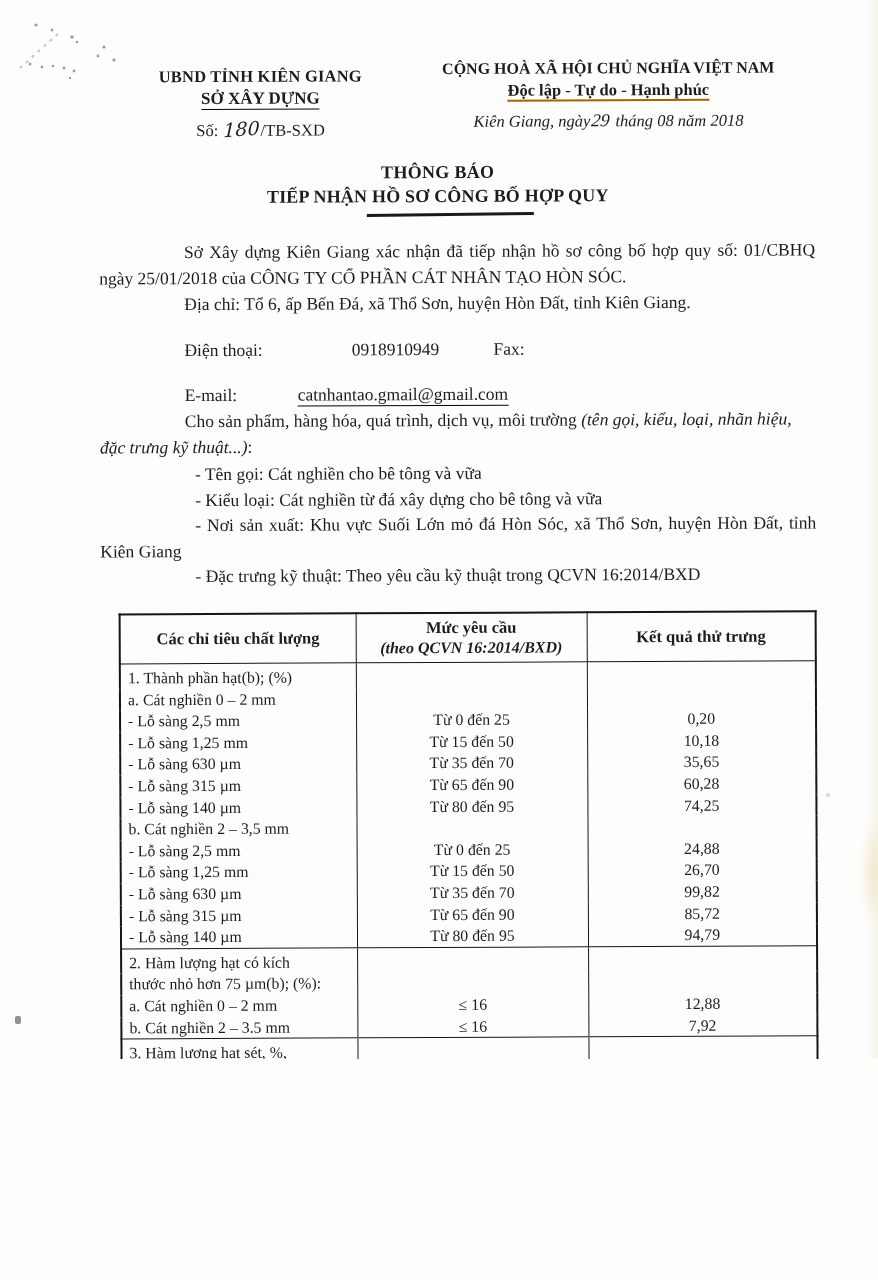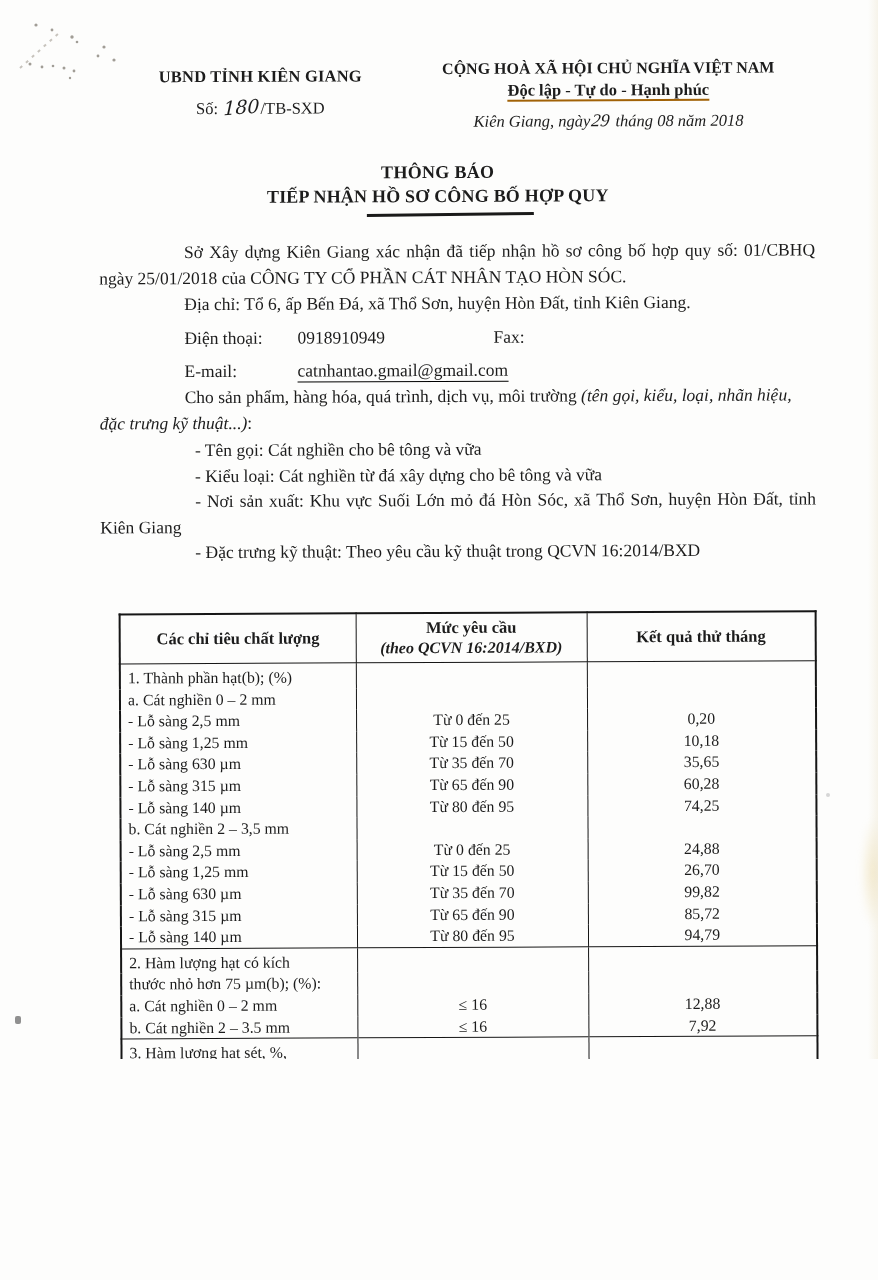--- a/index.html
+++ b/index.html
@@ -32,22 +32,22 @@
   .t2 { font-size:18px; font-weight:bold; letter-spacing:.2px; margin-top:3px; }
   .trule { width:167px; height:2.5px; background:#1a1a1a; margin:6px auto 0; transform:translateX(12px) rotate(-0.4deg); }
 
   
   .bodytext { position:absolute; left:100px; top:238px; width:716px; font-size:17.5px; line-height:26px; }
   .bodytext p { margin:0; }
   .ind  { text-indent:85px; }
   .just { text-align:justify; }
   .addr { margin-top:6px; }
   .crow { margin-top:8px; padding-left:85px; }
-  .lbl  { display:inline-block; width:113px; }
-  .pval { display:inline-block; width:196px; }
+  .lbl  { display:inline-block; width:113px;margin-top:12px; }
+  .pval { display:inline-block; width:196px;text-align:center; }
   .erow { margin-top:7px; }
   .eval { border-bottom:1px solid #000; padding-bottom:1px; }
   .p2   { margin-top:8px; }
   .it   { font-style:italic; }
   .bullets { margin-top:2px; }
   .bullet  { text-indent:95px; line-height:25.5px; }
 
   
   table.quality { position:absolute; left:118px; top:612px; width:696px;
     border-collapse:collapse; border:2.5px solid #161616; table-layout:fixed; }
@@ -77,20 +77,21 @@
     background:#bdbdbd; border-radius:50%; opacity:.6; }
 </style>
 </head>
 <body>
 
 <div class="page">
   <div class="skew">
 
     <div class="hdr-left">
       <div class="hl1">UBND TỈNH KIÊN GIANG</div>
+      <div class="hl2"><span class="u">SỞ XÂY DỰNG</span></div>
       <div class="hl3"><span>Số:</span> <span class="hand">180</span><span>/TB-SXD</span></div>
     </div>
 
     <div class="hdr-right">
       <div class="hr1">CỘNG HOÀ XÃ HỘI CHỦ NGHĨA VIỆT NAM</div>
       <div class="hr2"><span class="u">Độc lập - Tự do - Hạnh phúc</span></div>
       <div class="hr3"><span>Kiên Giang, ngày</span><span class="day">29</span> <span>tháng 08 năm 2018</span></div>
     </div>
 
     <div class="title">
@@ -120,21 +121,21 @@
     <table class="quality">
       <colgroup>
           <col class="w0">
           <col class="w1">
           <col class="w2">
         </colgroup>
       <thead>
         <tr>
           <th>Các chỉ tiêu chất lượng</th>
           <th><span>Mức yêu cầu</span><span class="sub">(theo QCVN 16:2014/BXD)</span></th>
-          <th>Kết quả thử tháng</th>
+          <th>Kết quả thử trưng</th>
         </tr>
       </thead>
 
     <tbody>
           <tr>
             <td class="c0">1. Thành phần hạt(b); (%)</td>
             <td class="c1">&nbsp;</td>
             <td class="c2">&nbsp;</td>
           </tr>
           <tr>

